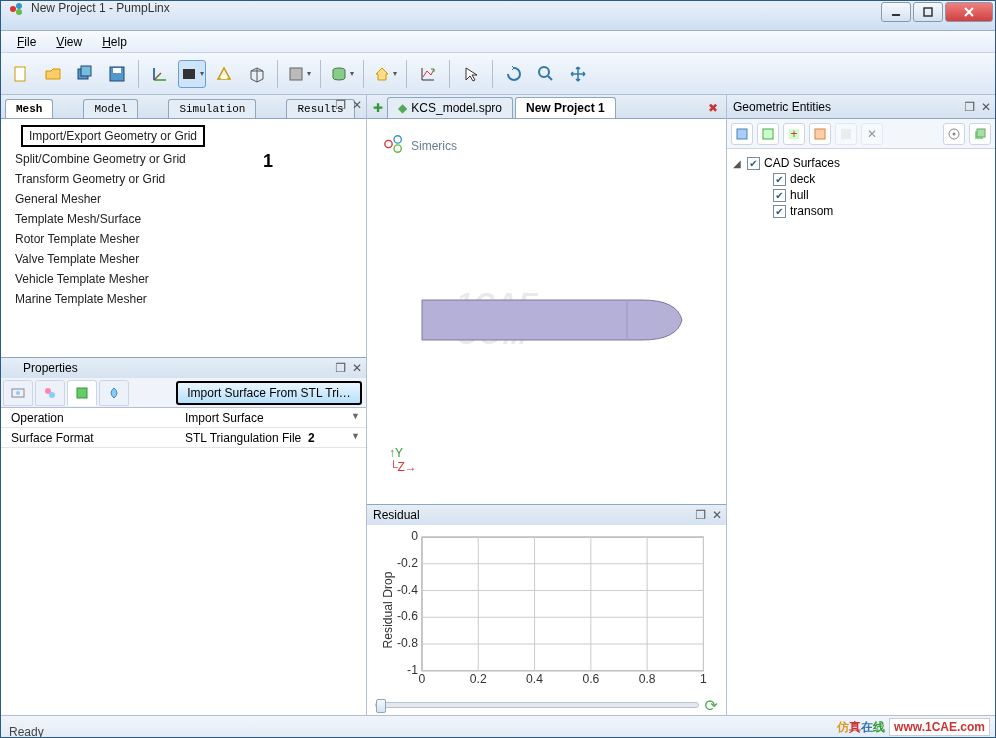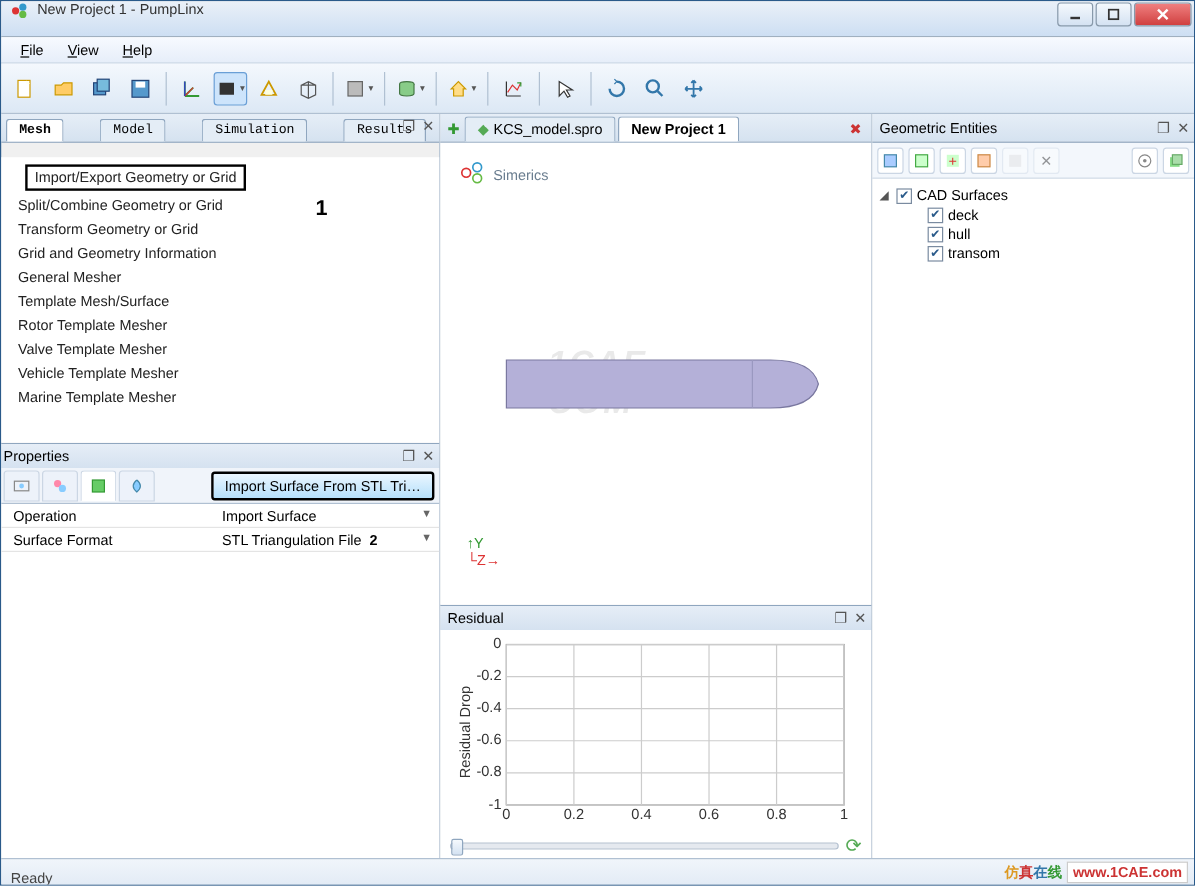--- a/index.html
+++ b/index.html
@@ -27,21 +27,21 @@
 .panel-tabs { height: 24px; background: linear-gradient(#e6eef7,#d5e2f0); display: flex; align-items: flex-end; border-bottom: 1px solid #8fa6bf; padding-left: 4px; position: relative; gap: 28px; }
 .ptab { padding: 3px 10px; border: 1px solid #8fa6bf; border-bottom: none; margin-right: 2px; background: #e4edf6; border-radius: 3px 3px 0 0; font-family: "Courier New", monospace; font-size: 11px; }
 .ptab.active { background: #fff; font-weight: bold; }
 .panel-ctrls { position: absolute; right: 4px; top: 3px; display: flex; gap: 6px; color: #555; font-size: 11px; }
 .mesh-list { background: #fff; flex: 0 0 238px; overflow: auto; padding-top: 4px; }
 .mesh-item { padding: 3px 14px; cursor: default; color: #222; }
 .mesh-item.boxed { border: 2px solid #000; display: inline-block; margin-left: 10px; padding: 2px 6px; background:#fff; }
 .anno1 { position: absolute; font-size: 18px; font-weight: bold; color: #000; }
 
 .props-panel { border-top: 1px solid #8fa6bf; }
-.props-title { height: 20px; background: linear-gradient(#e6eef7,#d5e2f0); display: flex; align-items: center; padding: 0 2px; font-family: "Courier New", monospace; font-size: 11px; position: relative; }
+.props-title { height: 20px; background: linear-gradient(#e6eef7,#d5e2f0); display: flex; align-items: center; padding: 0 22px; font-family: "Courier New", monospace; font-size: 11px; position: relative; }
 .props-ctrls { position: absolute; right: 4px; display: flex; gap: 6px; color: #555; }
 .props-tabicons { height: 30px; border-bottom: 1px solid #b0c0d2; display: flex; align-items: center; background:#f0f4fa; }
 .props-tabicon { width: 30px; height: 26px; border: 1px solid #cbd6e4; margin-left: 2px; border-radius: 3px 3px 0 0; display:flex; align-items:center; justify-content:center; background:#edf2fa;}
 .props-tabicon.active { background:#fff; border-bottom-color:#fff;}
 .import-btn { margin-left: auto; margin-right: 4px; width: 186px; height: 24px; border: 2px solid #000; background: linear-gradient(#eaf6ff,#b6e0fb); border-radius: 3px; display:flex; align-items:center; justify-content:center; font-family:"Courier New",monospace; font-size:11px; }
 .props-grid { background:#fff; flex:1; }
 .props-row { display:flex; border-bottom:1px solid #e4e4e4; height:20px; align-items:center;}
 .props-row .k { width: 180px; padding-left: 10px; }
 .props-row .v { flex:1; padding-left: 4px; position:relative;}
 .props-row .v .dd { position:absolute; right:6px; color:#666; font-size:9px;}
@@ -223,25 +223,24 @@
     <div class="panel-tabs">
       <div class="ptab active">Mesh</div>
       <div class="ptab">Model</div>
       <div class="ptab">Simulation</div>
       <div class="ptab">Results</div>
       <div class="panel-ctrls">
           <span>❐</span>
           <span>✕</span>
         </div>
     </div>
-    <div class="mesh-list" style="position:relative;margin-top:12px;">
+    <div class="mesh-list" style="position:relative;">
       <div style="padding:2px 10px;"><span class="mesh-item boxed">Import/Export Geometry or Grid</span></div>
       <div class="mesh-item">Split/Combine Geometry or Grid</div>
       <div class="mesh-item">Transform Geometry or Grid</div>
-      <div class="mesh-item">Grid and Geometry Information</div>
       <div class="mesh-item">General Mesher</div>
       <div class="mesh-item">Template Mesh/Surface</div>
       <div class="mesh-item">Rotor Template Mesher</div>
       <div class="mesh-item">Valve Template Mesher</div>
       <div class="mesh-item">Vehicle Template Mesher</div>
       <div class="mesh-item">Marine Template Mesher</div>
       <span class="anno1" style="left:262px; top:32px;">1</span>
     </div>
 
     <div class="props-panel" style="flex:1; display:flex; flex-direction:column;">

